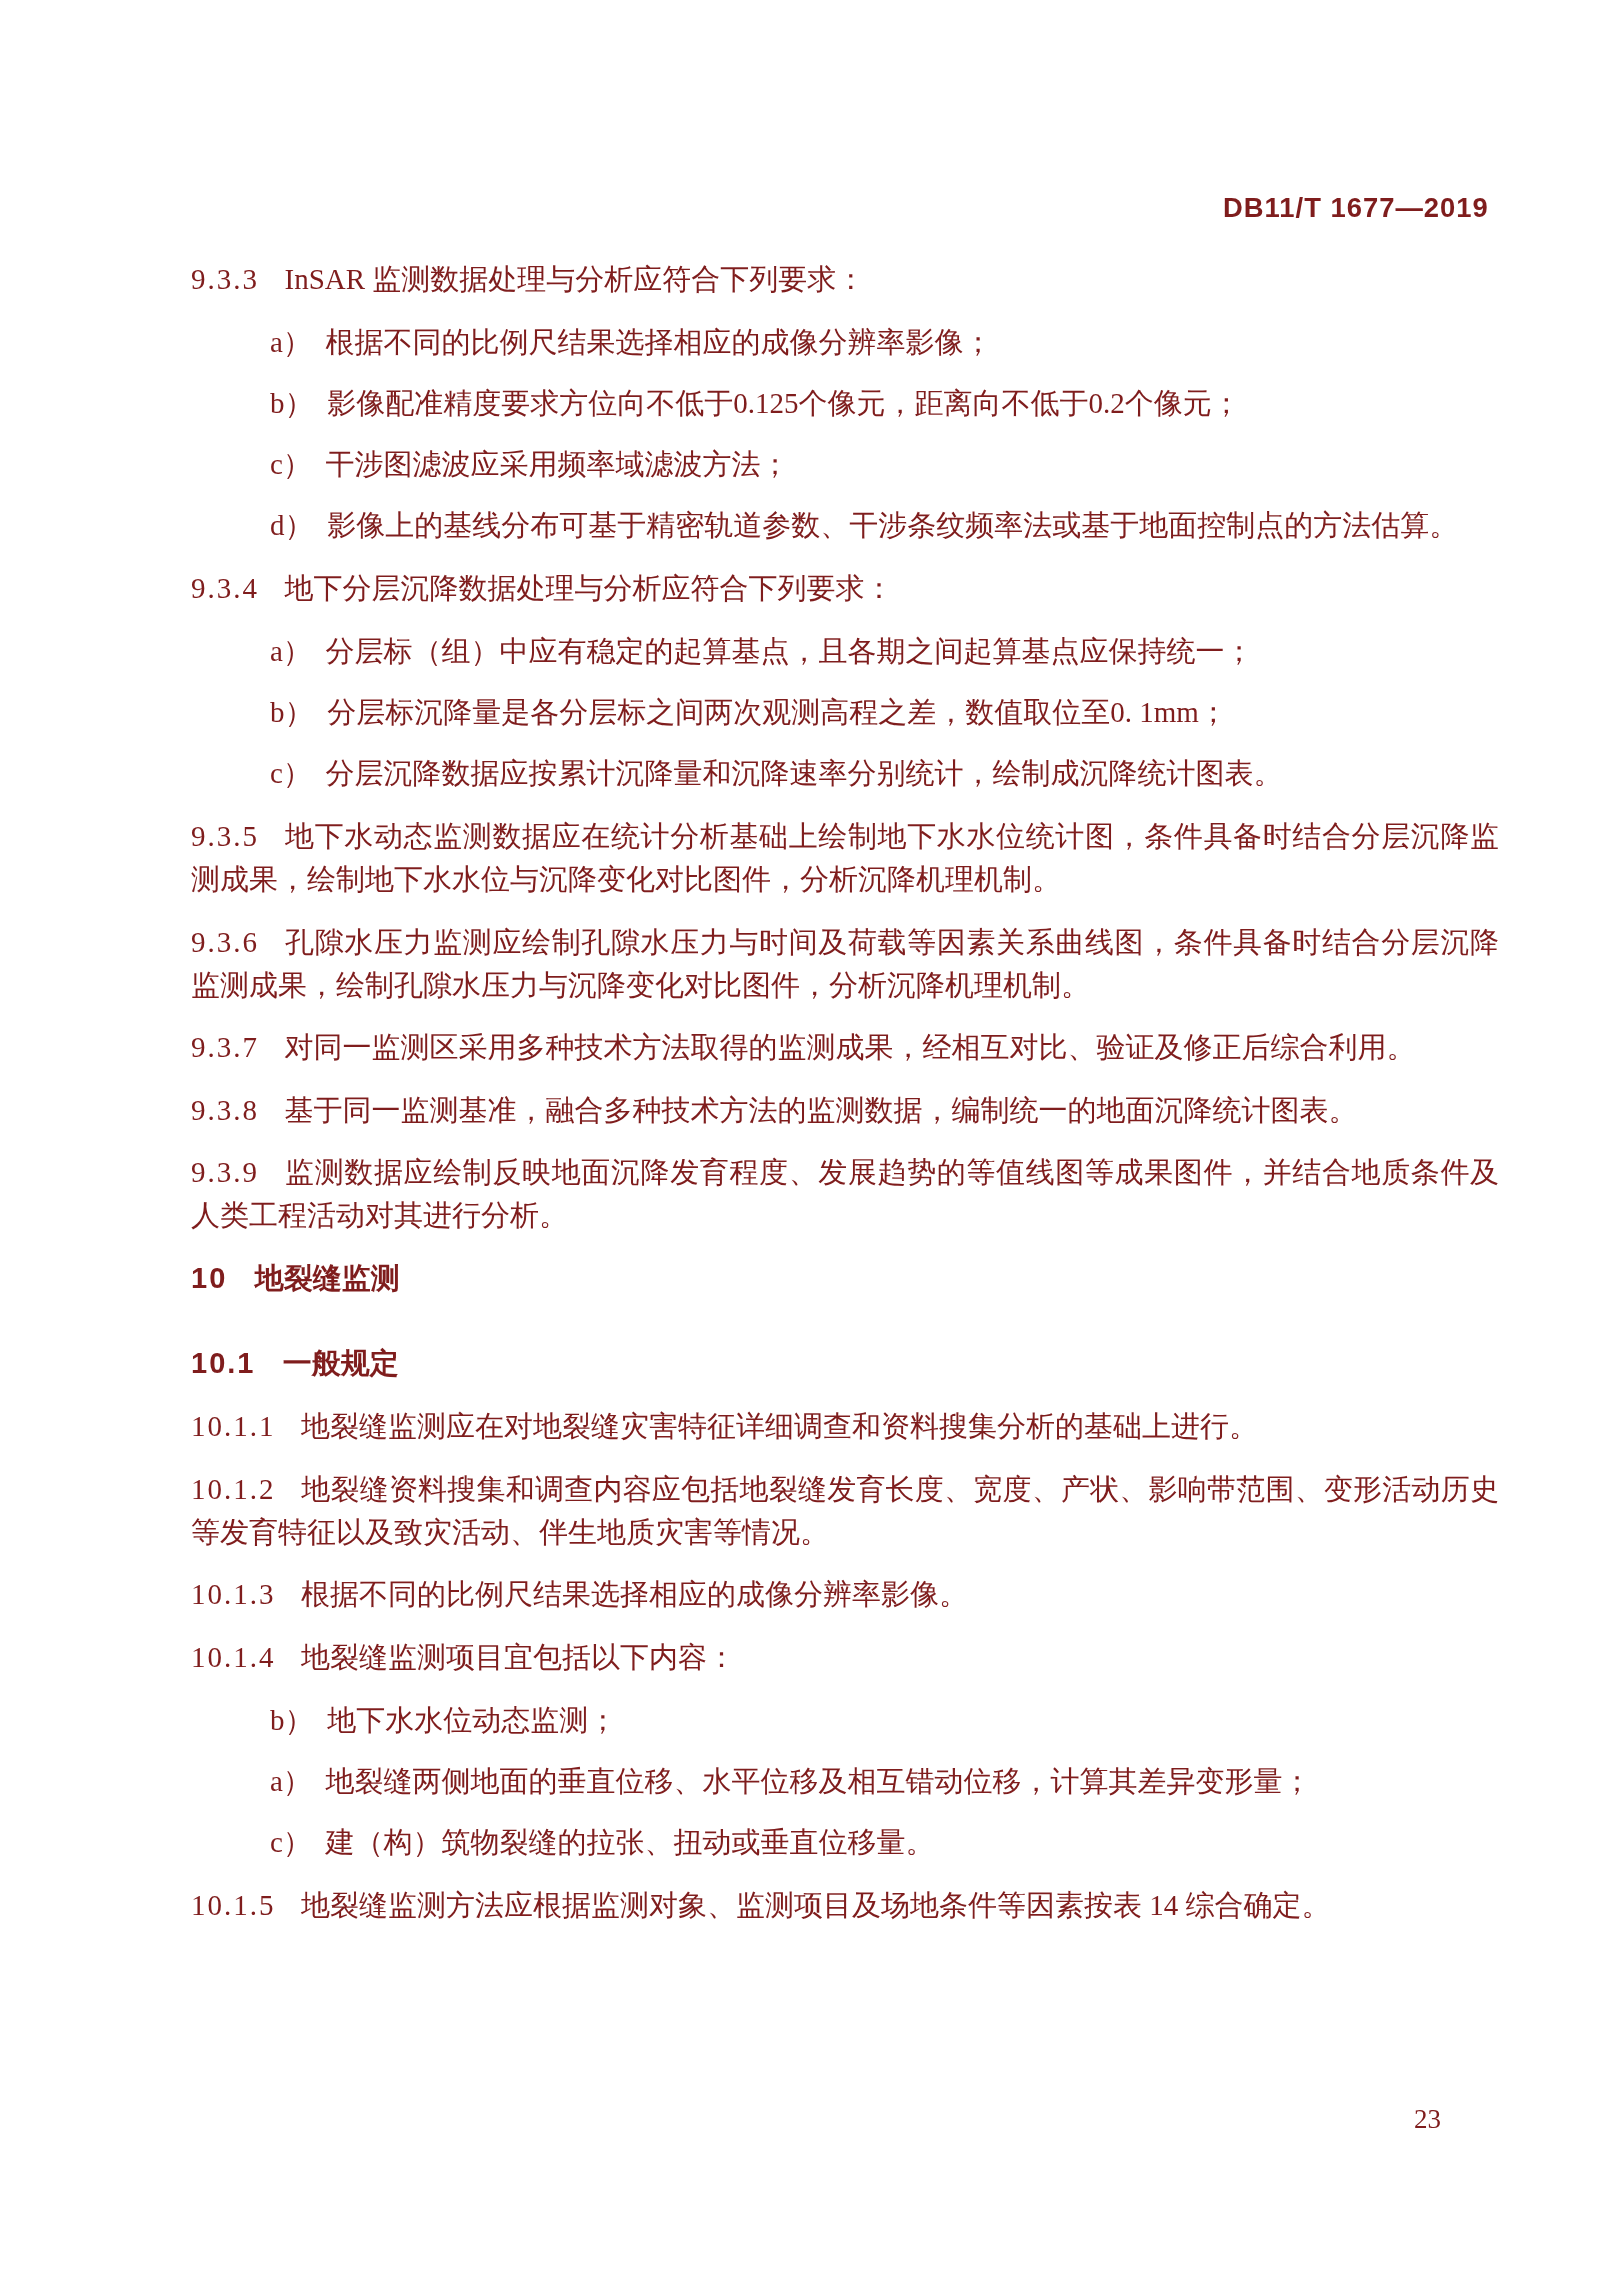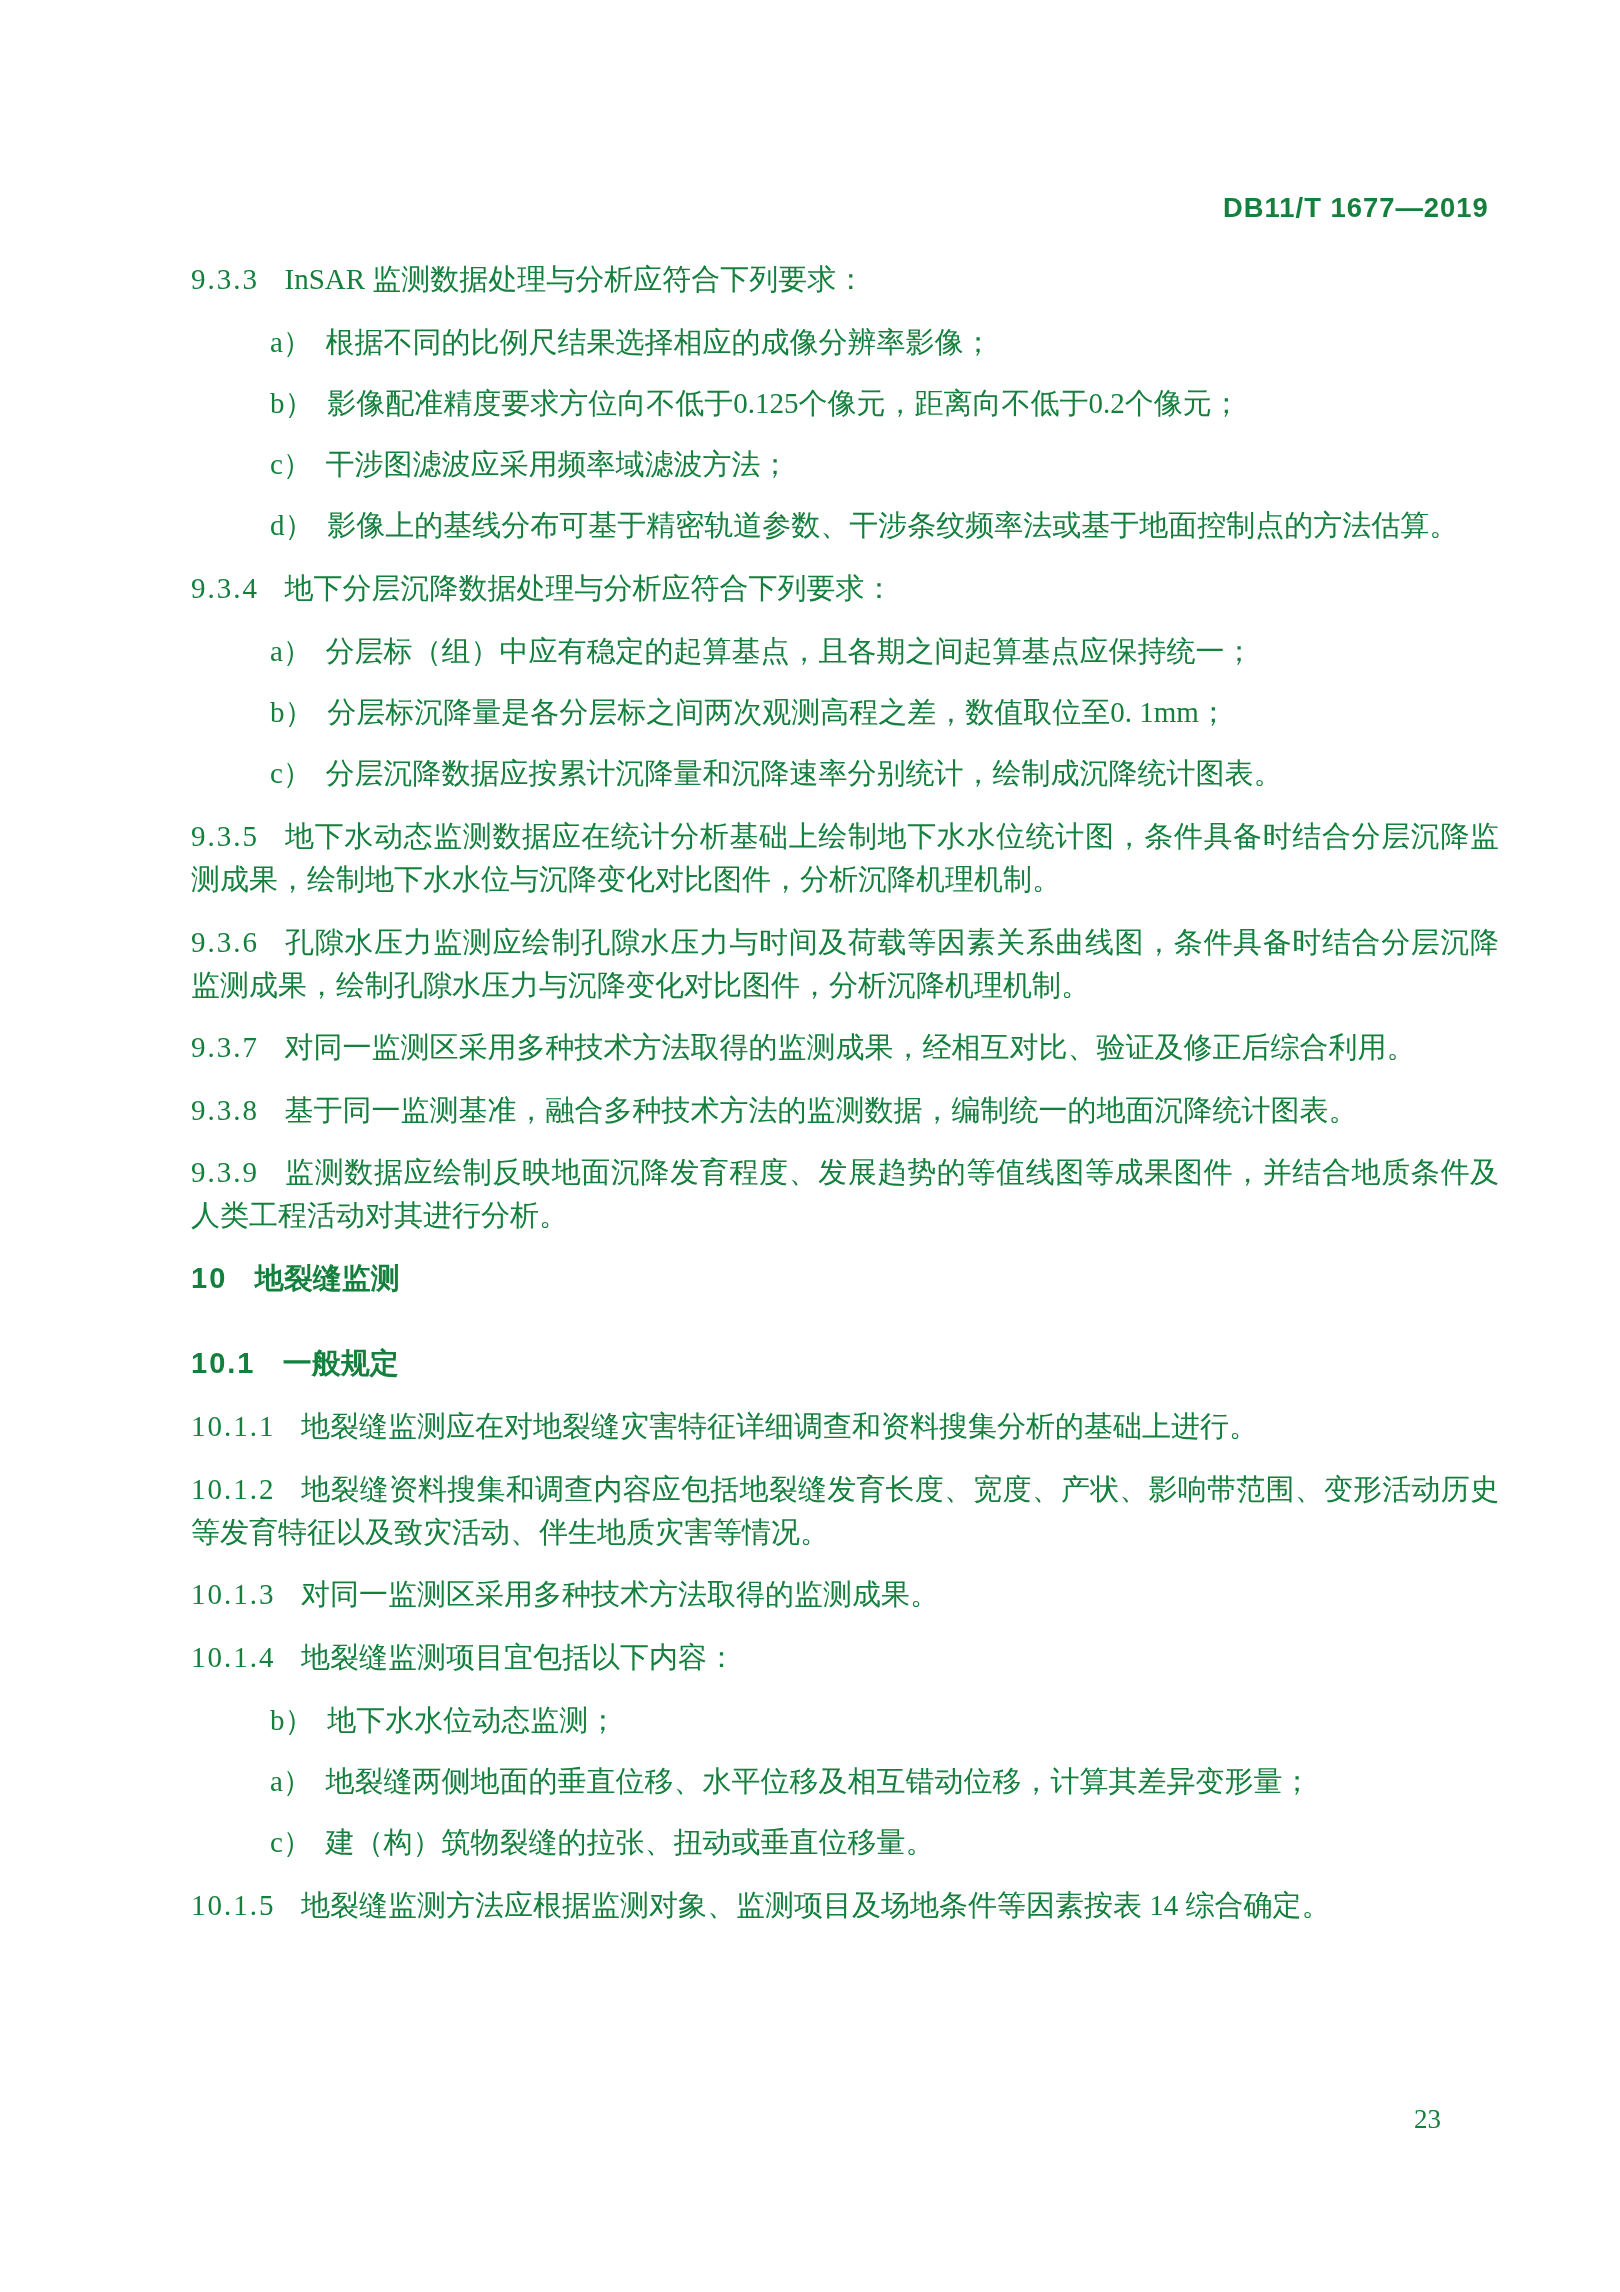--- a/index.html
+++ b/index.html
@@ -5,21 +5,21 @@
   html, body {
     margin: 0;
     padding: 0;
     background: #ffffff;
   }
   .page {
     position: relative;
     width: 1592px;
     height: 2293px;
     background: #ffffff;
-    color: #15803d;
+    color: #7f1d1d;
     overflow: hidden;
   }
   .doc-header {
     position: absolute;
     top: 192px;
     left: 1223px;
     font-family: "Liberation Sans", "DejaVu Sans", sans-serif;
     font-weight: 700;
     font-size: 27.4px;
     letter-spacing: 1px;
@@ -93,21 +93,21 @@
       <div class="list-item"><span class="label">c）</span><span class="text">分层沉降数据应按累计沉降量和沉降速率分别统计，绘制成沉降统计图表。</span></div>
       <div class="clause"><span class="num">9.3.5</span><span class="text">地下水动态监测数据应在统计分析基础上绘制地下水水位统计图，条件具备时结合分层沉降监测成果，绘制地下水水位与沉降变化对比图件，分析沉降机理机制。</span></div>
       <div class="clause"><span class="num">9.3.6</span><span class="text">孔隙水压力监测应绘制孔隙水压力与时间及荷载等因素关系曲线图，条件具备时结合分层沉降监测成果，绘制孔隙水压力与沉降变化对比图件，分析沉降机理机制。</span></div>
       <div class="clause"><span class="num">9.3.7</span><span class="text">对同一监测区采用多种技术方法取得的监测成果，经相互对比、验证及修正后综合利用。</span></div>
       <div class="clause"><span class="num">9.3.8</span><span class="text">基于同一监测基准，融合多种技术方法的监测数据，编制统一的地面沉降统计图表。</span></div>
       <div class="clause"><span class="num">9.3.9</span><span class="text">监测数据应绘制反映地面沉降发育程度、发展趋势的等值线图等成果图件，并结合地质条件及人类工程活动对其进行分析。</span></div>
       <div class="chapter"><span class="num">10</span><span class="text">地裂缝监测</span></div>
       <div class="section"><span class="num">10.1</span><span class="text">一般规定</span></div>
       <div class="clause"><span class="num">10.1.1</span><span class="text">地裂缝监测应在对地裂缝灾害特征详细调查和资料搜集分析的基础上进行。</span></div>
       <div class="clause"><span class="num">10.1.2</span><span class="text">地裂缝资料搜集和调查内容应包括地裂缝发育长度、宽度、产状、影响带范围、变形活动历史等发育特征以及致灾活动、伴生地质灾害等情况。</span></div>
-      <div class="clause"><span class="num">10.1.3</span><span class="text">对同一监测区采用多种技术方法取得的监测成果。</span></div>
+      <div class="clause"><span class="num">10.1.3</span><span class="text">根据不同的比例尺结果选择相应的成像分辨率影像。</span></div>
       <div class="clause"><span class="num">10.1.4</span><span class="text">地裂缝监测项目宜包括以下内容：</span></div>
       <div class="list-item"><span class="label">b）</span><span class="text">地下水水位动态监测；</span></div>
       <div class="list-item"><span class="label">a）</span><span class="text">地裂缝两侧地面的垂直位移、水平位移及相互错动位移，计算其差异变形量；</span></div>
       <div class="list-item"><span class="label">c）</span><span class="text">建（构）筑物裂缝的拉张、扭动或垂直位移量。</span></div>
       <div class="clause"><span class="num">10.1.5</span><span class="text">地裂缝监测方法应根据监测对象、监测项目及场地条件等因素按表 14 综合确定。</span></div>
     </main>
 
   <div class="page-number">23</div>
 </div>
 

